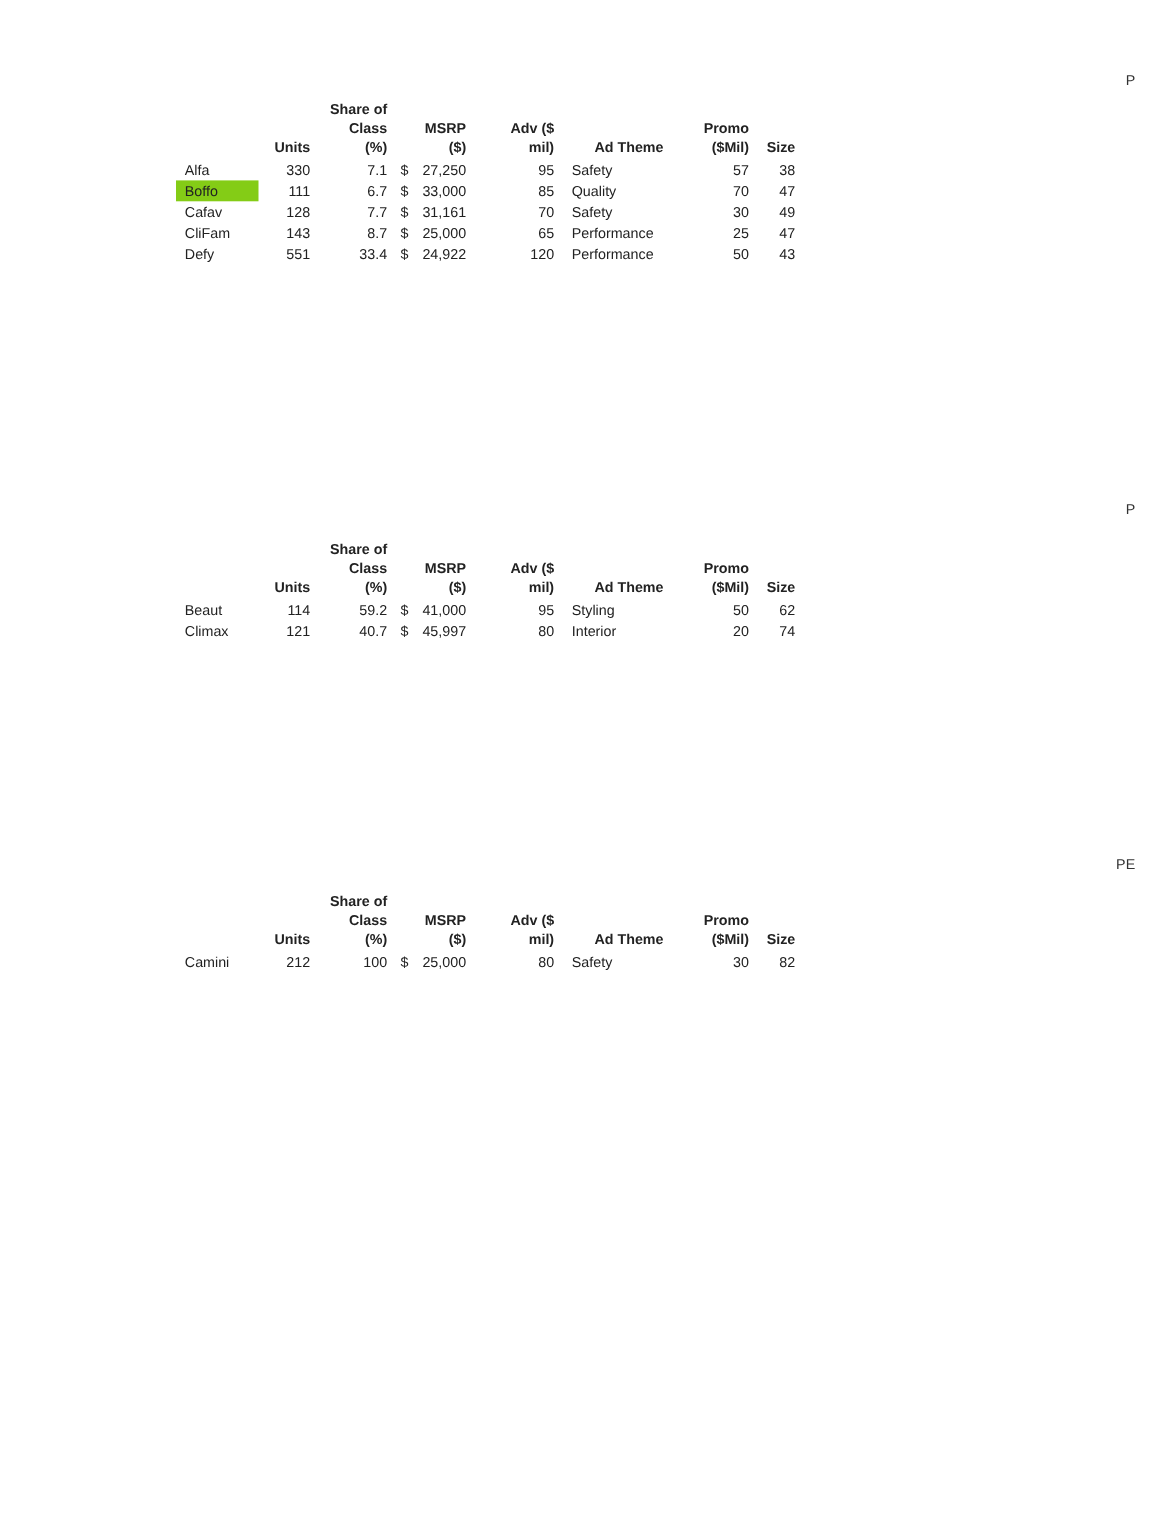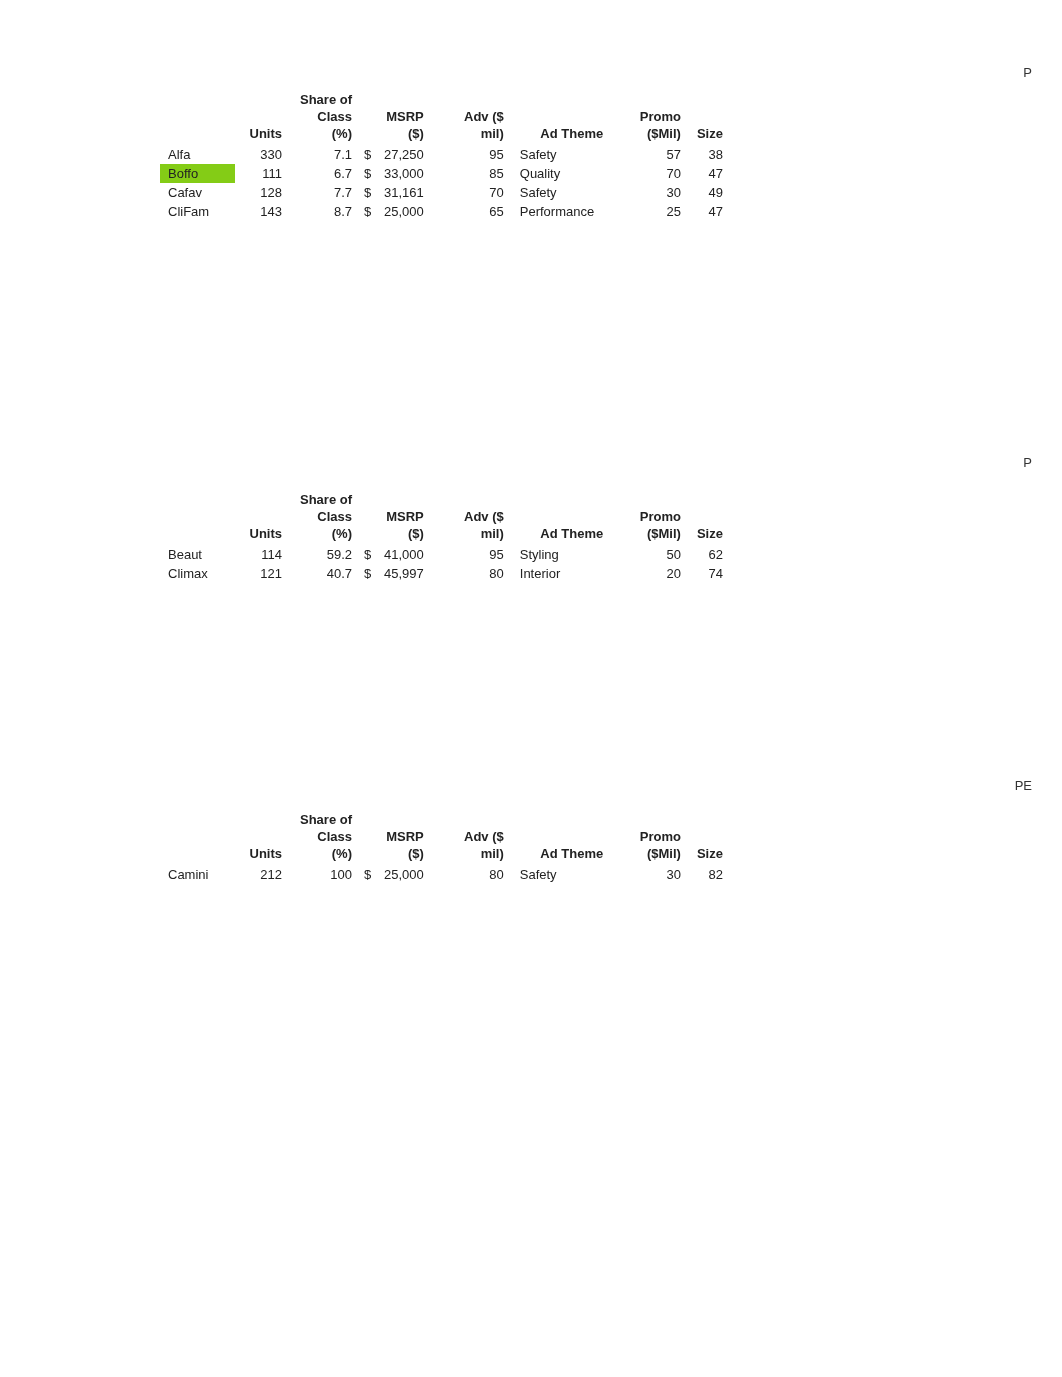--- a/index.html
+++ b/index.html
@@ -134,20 +134,31 @@
           <td class="brand-name col-name">CliFam</td>
           <td class="col-units">143</td>
           <td class="col-share">8.7</td>
           <td class="col-msrp-dollar" style="text-align: left; padding-right: 0px;">$</td>
           <td class="col-msrp-val">25,000</td>
           <td class="col-adv">65</td>
           <td class="col-adtheme ad-theme">Performance</td>
           <td class="col-promo">25</td>
           <td class="col-size">47</td>
         </tr>
+        <tr>
+          <td class="brand-name col-name">Defy</td>
+          <td class="col-units">551</td>
+          <td class="col-share">33.4</td>
+          <td class="col-msrp-dollar" style="text-align: left; padding-right: 0px;">$</td>
+          <td class="col-msrp-val">24,922</td>
+          <td class="col-adv">120</td>
+          <td class="col-adtheme ad-theme">Performance</td>
+          <td class="col-promo">50</td>
+          <td class="col-size">43</td>
+        </tr>
       </tbody>
   </table>
 </div>
 
 <div class="page-label" style="top: 455px;">P</div>
 
 <div class="section" style="top: 490px;">
   <table>
     <thead>
       <tr>

